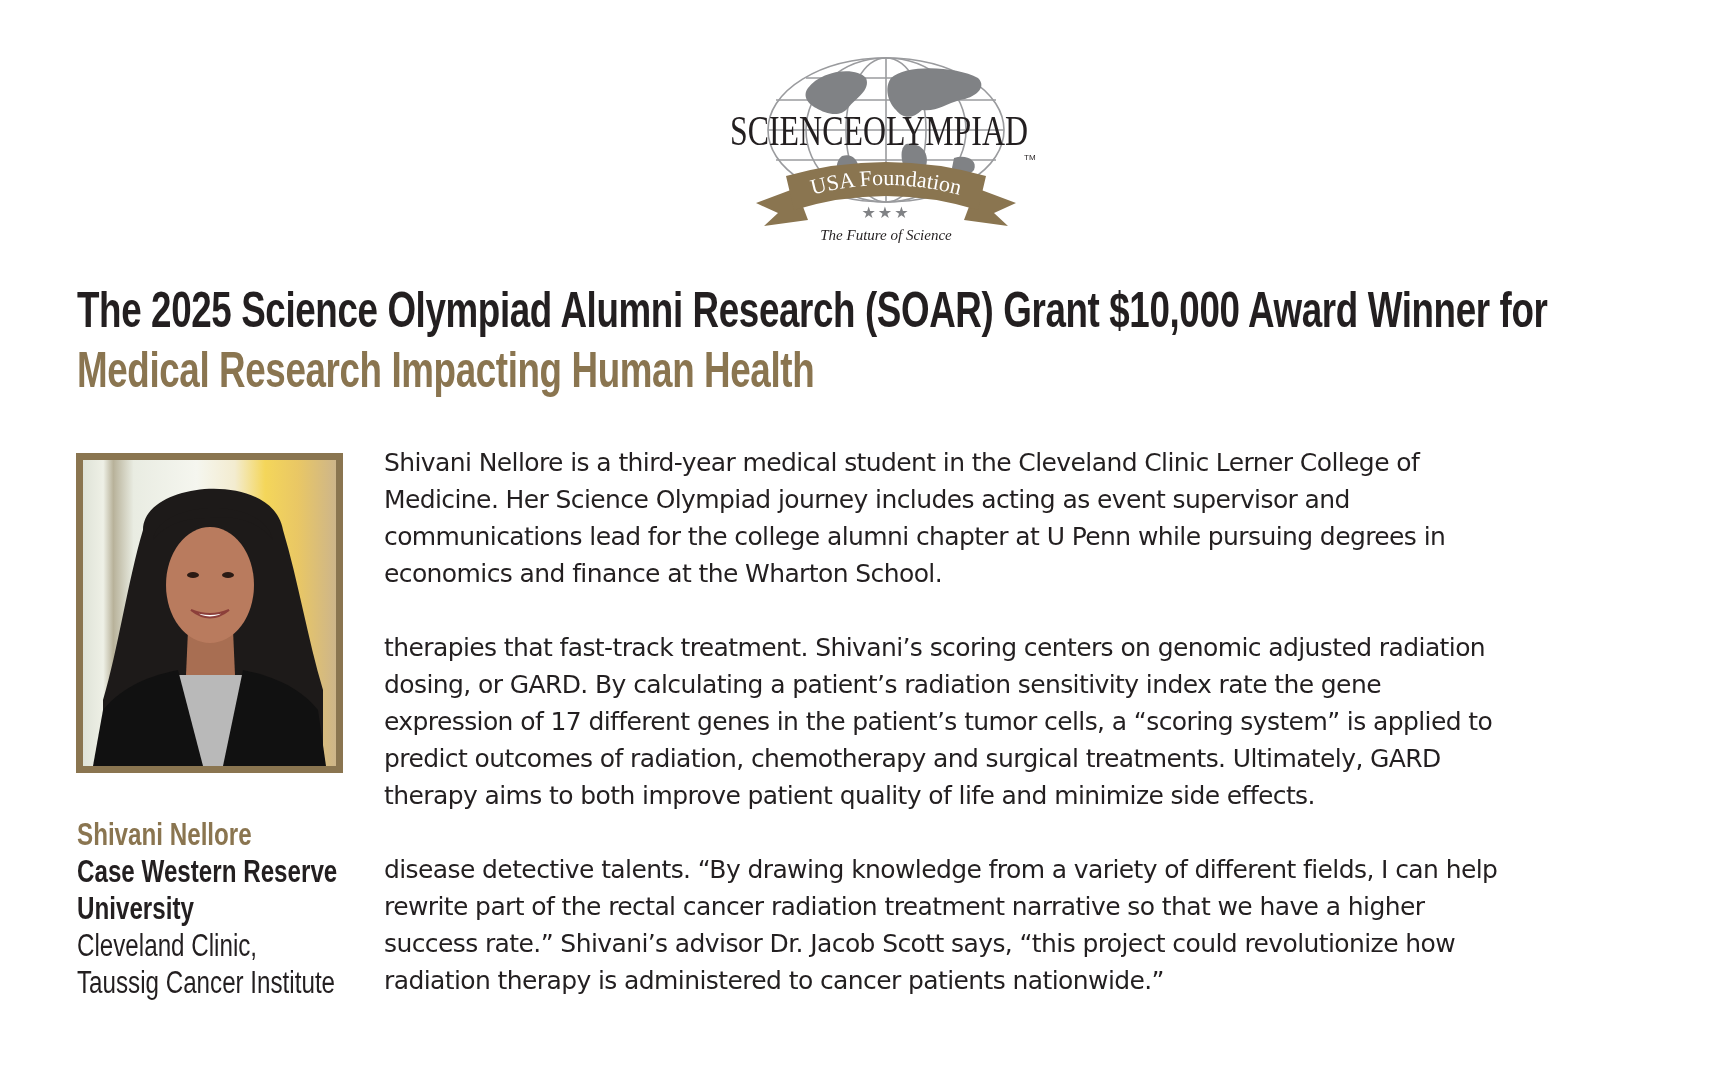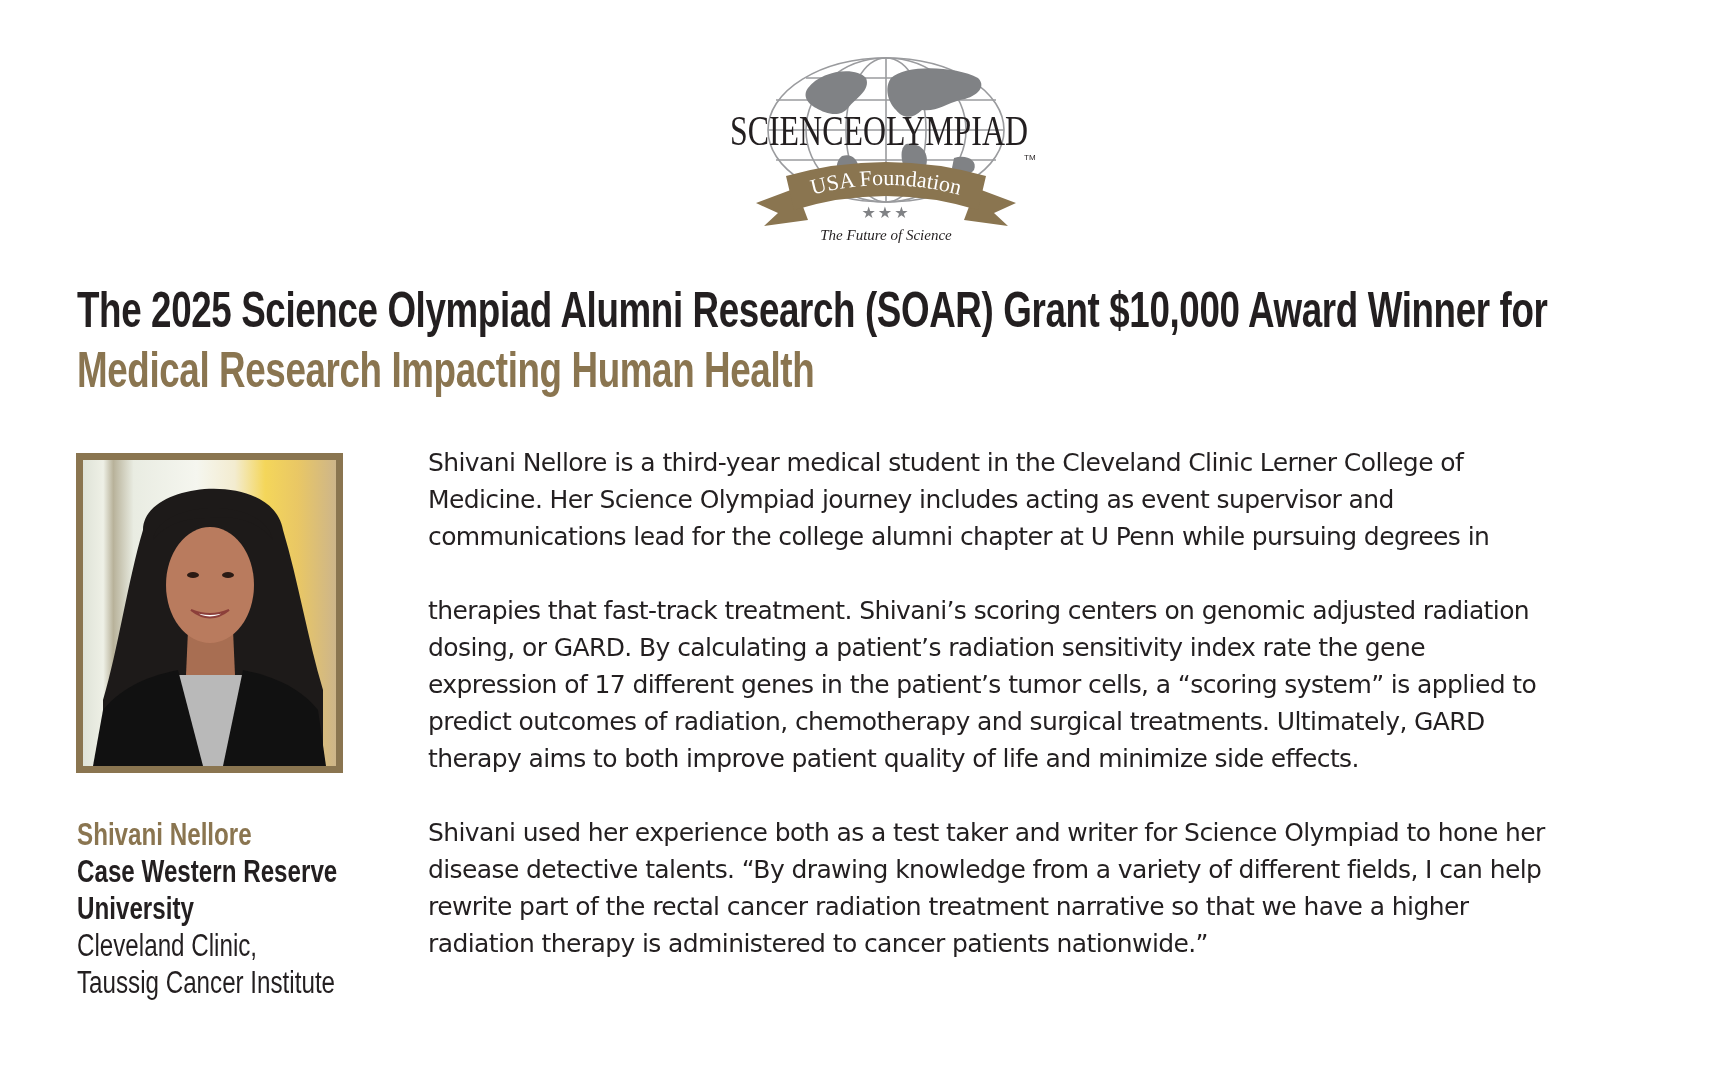--- a/index.html
+++ b/index.html
@@ -13,21 +13,21 @@
   .photo { position: absolute; left: 76px; top: 453px; width: 267px; height: 320px; background: #8a7550; box-sizing: border-box; padding: 7px; }
   .photo-inner { width: 100%; height: 100%; position: relative; overflow: hidden;
     background: linear-gradient(90deg, #dfe3d8 0%, #eef0e6 8%, #b8b29a 12%, #e9ece2 20%, #f5f6ef 45%, #f3ecd0 60%, #f4d65a 72%, #e9c765 85%, #cdb58a 100%); }
   .caption { position: absolute; left: 77px; top: 816px; width: 300px; }
   .cap-line { font-size: 31px; line-height: 37px; white-space: nowrap; transform-origin: left top; transform: scaleX(0.78); }
   .cap-name { color: #8a7550; font-weight: bold; }
   .cap-bold { color: #231f20; font-weight: bold; }
   .cap-reg { color: #231f20; }
   .body { position: absolute; left: 384px; top: 444px; width: 1265px; }
   .para { font-family: "DejaVu Sans", sans-serif; font-size: 25px; line-height: 37px; color: #231f20; margin: 0 0 37px 0; letter-spacing: -0.6px; }
-  .para .ln { display: block; white-space: nowrap; margin-left: 44px; }
+  .para .ln { display: block; white-space: nowrap; }
 </style>
 </head>
 <body>
 
 <div class="logo">
   <svg width="340" height="200" viewBox="0 0 340 200">
 
     <g fill="none" stroke="#9a9b9e" stroke-width="1.6">
       <ellipse cx="170" cy="82" rx="118" ry="72"></ellipse>
       <ellipse cx="170" cy="82" rx="80" ry="72"></ellipse>
@@ -102,27 +102,28 @@
   <div class="cap-line cap-bold">University</div>
   <div class="cap-line cap-reg">Cleveland Clinic,</div>
   <div class="cap-line cap-reg">Taussig Cancer Institute</div>
 </div>
 
 <div class="body">
   <p class="para">
     <span class="ln">Shivani Nellore is a third-year medical student in the Cleveland Clinic Lerner College of</span>
     <span class="ln">Medicine. Her Science Olympiad journey includes acting as event supervisor and</span>
     <span class="ln">communications lead for the college alumni chapter at U Penn while pursuing degrees in</span>
+    <span class="ln">economics and finance at the Wharton School.</span>
   </p>
   <p class="para">
     <span class="ln">therapies that fast-track treatment. Shivani’s scoring centers on genomic adjusted radiation</span>
     <span class="ln">dosing, or GARD. By calculating a patient’s radiation sensitivity index rate the gene</span>
     <span class="ln">expression of 17 different genes in the patient’s tumor cells, a “scoring system” is applied to</span>
     <span class="ln">predict outcomes of radiation, chemotherapy and surgical treatments. Ultimately, GARD</span>
     <span class="ln">therapy aims to both improve patient quality of life and minimize side effects.</span>
   </p>
   <p class="para">
-    <span class="ln">Shivani used her experience both as a test taker and writer for Science Olympiad to hone her</span>
     <span class="ln">disease detective talents. “By drawing knowledge from a variety of different fields, I can help</span>
     <span class="ln">rewrite part of the rectal cancer radiation treatment narrative so that we have a higher</span>
+    <span class="ln">success rate.” Shivani’s advisor Dr. Jacob Scott says, “this project could revolutionize how</span>
     <span class="ln">radiation therapy is administered to cancer patients nationwide.”</span>
   </p>
 </div>
 
 </body></html>

